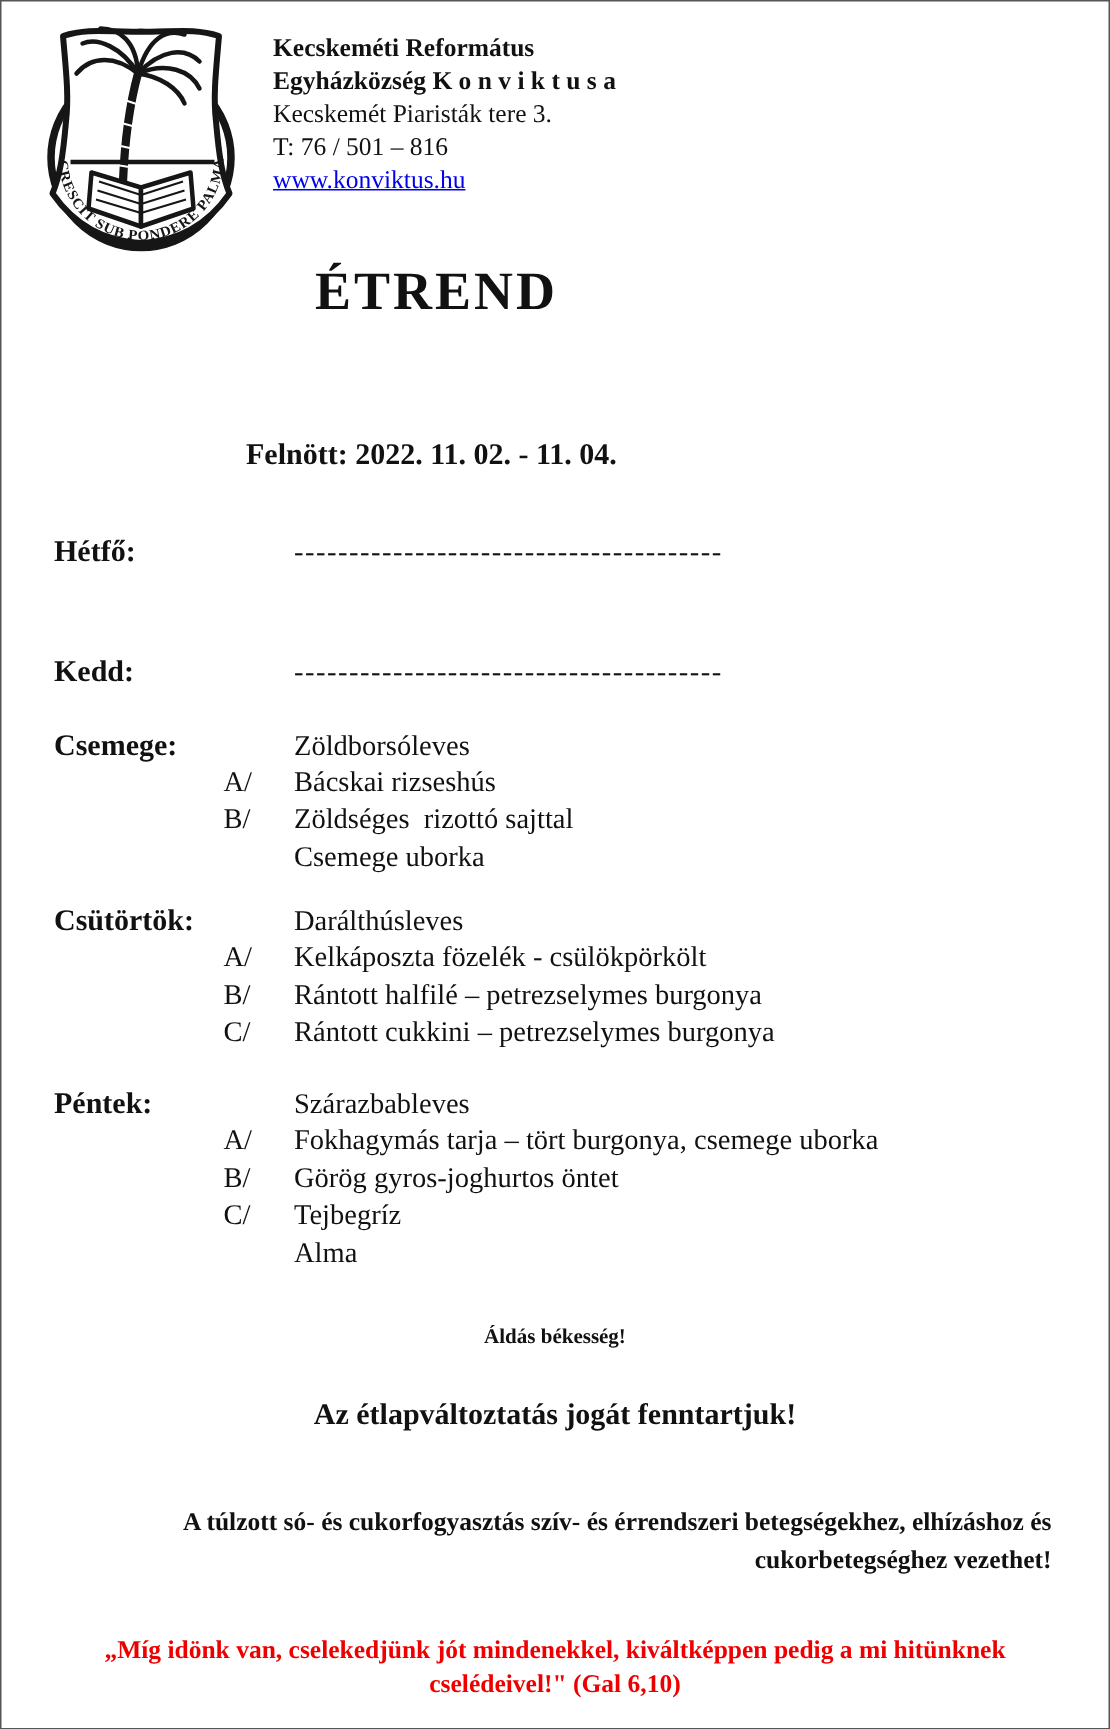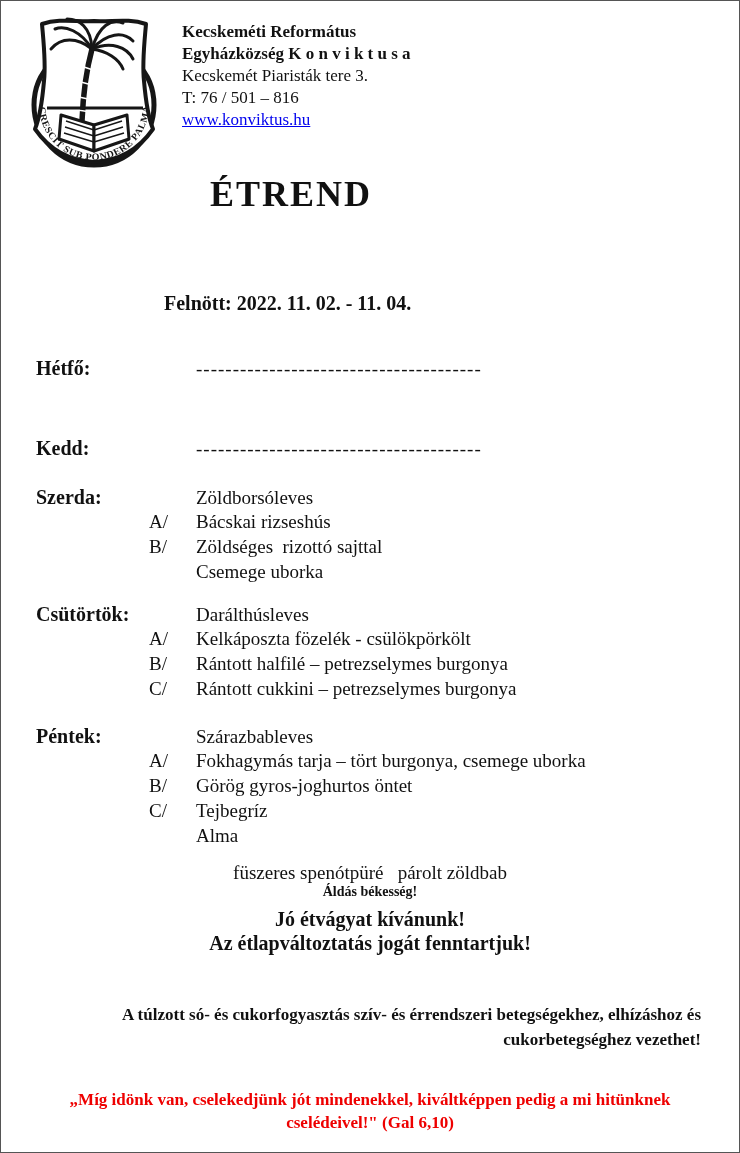--- a/index.html
+++ b/index.html
@@ -141,21 +141,21 @@
   <div class="day" style="top:436px">
     <div class="row">
       <span class="c1">Kedd:</span>
       <span class="c2"></span>
       <span class="c3 dashline">---------------------------------------</span>
     </div>
   </div>
 
   <div class="day" style="top:485px">
     <div class="row">
-      <span class="c1">Szerda:</span>
+      <span class="c1">Csemege:</span>
       <span class="c2"></span>
       <span class="c3">Zöldborsóleves</span>
     </div>
     <div class="row">
       <span class="c1"></span>
       <span class="c2">A/</span>
       <span class="c3">Bácskai rizseshús</span>
     </div>
     <div class="row">
       <span class="c1"></span>
@@ -213,22 +213,20 @@
       <span class="c2">C/</span>
       <span class="c3">Tejbegríz</span>
     </div>
     <div class="row">
       <span class="c1"></span>
       <span class="c2"></span>
       <span class="c3">Alma</span>
     </div>
   </div>
 
-  <div class="center-line cl-1">füszeres spenótpüré   párolt zöldbab</div>
   <div class="center-line cl-2">Áldás békesség!</div>
-  <div class="center-line cl-3">Jó étvágyat kívánunk!</div>
   <div class="center-line cl-4">Az étlapváltoztatás jogát fenntartjuk!</div>
 
   <div class="warning">A túlzott só- és cukorfogyasztás szív- és érrendszeri betegségekhez, elhízáshoz és cukorbetegséghez vezethet!</div>
 
   <div class="quote">„Míg idönk van, cselekedjünk jót mindenekkel, kiváltképpen pedig a mi hitünknek cselédeivel!" (Gal 6,10)</div>
 
 </div>
 
 </body></html>

